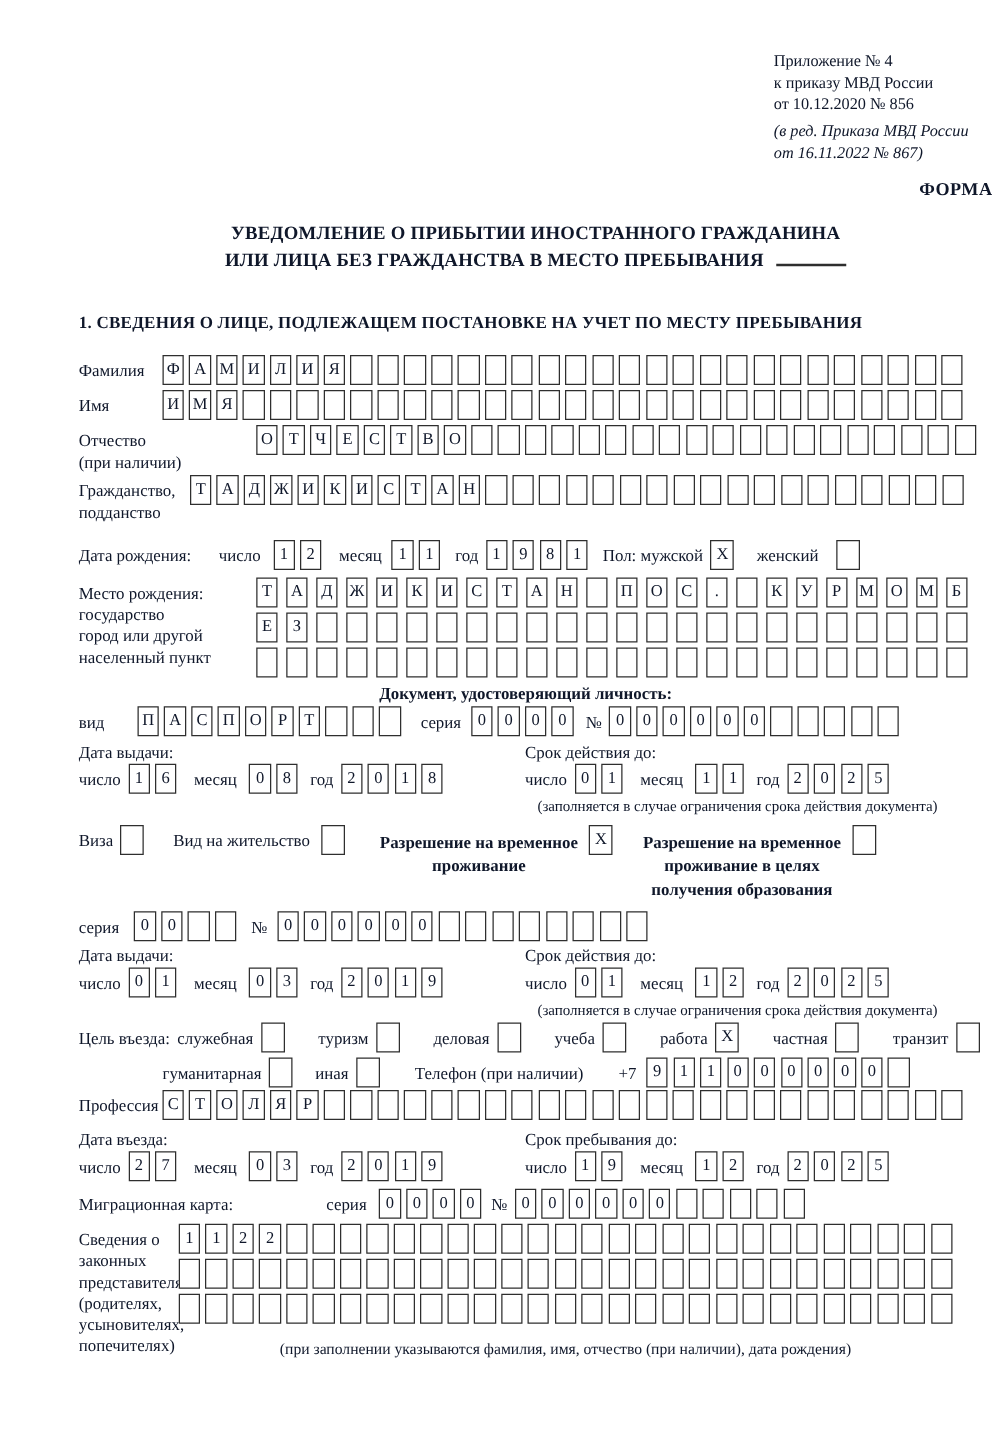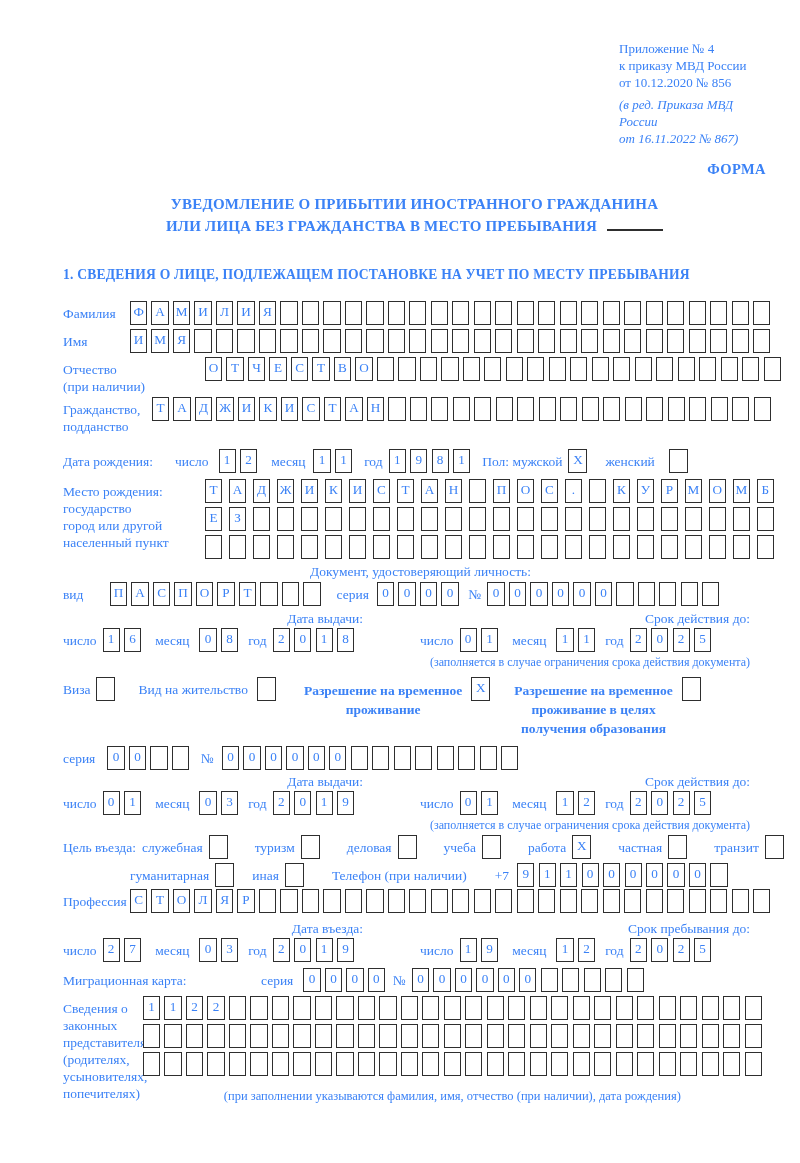--- a/index.html
+++ b/index.html
@@ -1,20 +1,20 @@
 <!DOCTYPE html>
 <html><head>
 <meta charset="utf-8">
 <style>
   * { margin:0; padding:0; box-sizing:border-box; }
   html,body { background:#ffffff; }
   .page {
     width:800px; height:1163px; background:#fff; overflow:hidden;
-    padding:40px 34px 14px 63px;
-    font-family:"Liberation Serif", serif; color:#3b82f6;
+    padding:40px 6px 14px 63px;
+    font-family:"Liberation Serif", serif; color:#0f172a;
   }
   .annex { margin-left:556px; font-size:13px; line-height:17px; }
   .annex .amend { margin-top:5px;font-style:italic; }
   .form-label { text-align:right; font-weight:bold; font-size:14.5px; margin-top:14px; letter-spacing:.4px; }
   .title { text-align:center; font-weight:bold; font-size:15px; line-height:22px; margin-top:15px; letter-spacing:.2px; }
   .title-underline { display:inline-block; width:56px; border-bottom:2px solid #2e2e2e; height:2px; margin-left:10px; }
   .section-title { font-weight:bold; font-size:13.6px; margin-top:30px; letter-spacing:.2px; }
 
   .lbl { font-size:13.5px; line-height:17px; white-space:nowrap; }
   .row { display:flex; align-items:flex-start; }
@@ -33,21 +33,21 @@
   }
 
   .w1 { width:67px; flex:none; }
   .w2 { width:142px; flex:none; }
   .w3 { width:89px; flex:none; }
   .stack { display:flex; flex-direction:column; gap:4px; }
 
   .datepair { display:flex; }
   .dp-left { width:330px; flex:none; }
   .dp-right { flex:1; padding-left:27px; }
-  .dp-header { font-size:13.5px; text-align:right; width:300px; }
+  .dp-header { font-size:13.5px; text-align:left; width:300px; }
   .dp-right .dp-header { width:330px; }
   .dp-row { display:flex; align-items:flex-start; margin-top:1px; }
   .dp-row .lbl { padding-top:4px; }
   .dp-note { font-size:12px; margin-top:3px; width:360px; text-align:center; margin-left:-10px; }
 
   .intro { font-size:13.5px; line-height:17px; margin-top:6px; }
   .intro .l2 { margin-top:7px; }
 
   .options-row { display:flex; align-items:flex-start; margin-top:7px; }
   .opt { display:flex; align-items:flex-start; }
@@ -58,21 +58,21 @@
   .purpose-row { display:flex; align-items:flex-start; }
   .purpose-row .lbl { padding-top:4px; }
   .purpose-row .cb { margin-left:6px; }
   .pi { margin-left:27px; }
 
   .ml6{margin-left:6px}.ml8{margin-left:8px}.ml10{margin-left:10px}.ml12{margin-left:12px}
   .ml14{margin-left:14px}.ml16{margin-left:16px}.ml18{margin-left:18px}.ml24{margin-left:24px}.ml28{margin-left:28px}
   .mt2{margin-top:2px}.mt4{margin-top:4px}.mt5{margin-top:5px}.mt6{margin-top:6px}
   .mt8{margin-top:8px}.mt14{margin-top:14px}.mt18{margin-top:18px}
 
-  .center-bold { text-align:center; font-weight:normal; font-size:13.5px; margin-top:5px; width:715px; }
+  .center-bold { text-align:center; font-weight:bold; font-size:13.5px; margin-top:5px; width:715px; }
   .footnote { font-size:12.5px; margin-top:9px; text-align:center; }
 </style>
 </head>
 <body>
 
 <div class="page">
 
   <div class="annex">
     <div>Приложение № 4</div>
     <div>к приказу МВД России</div>

